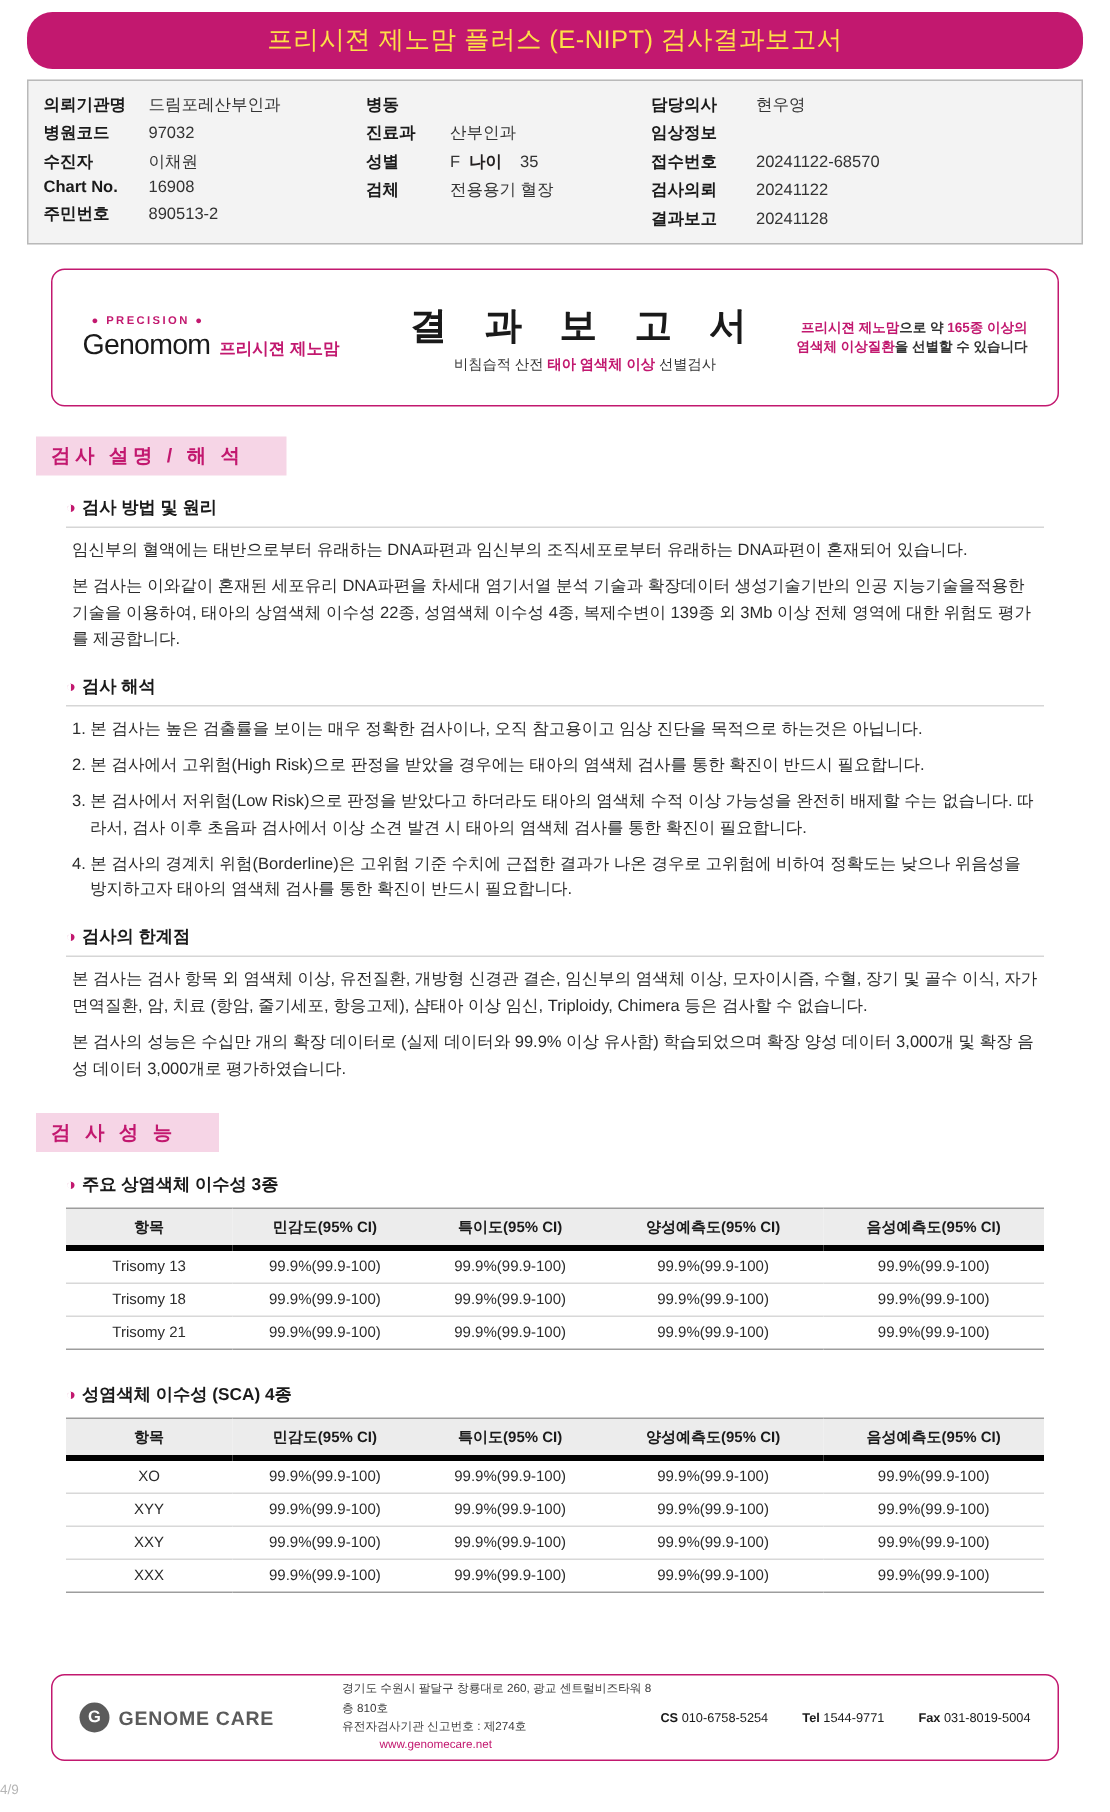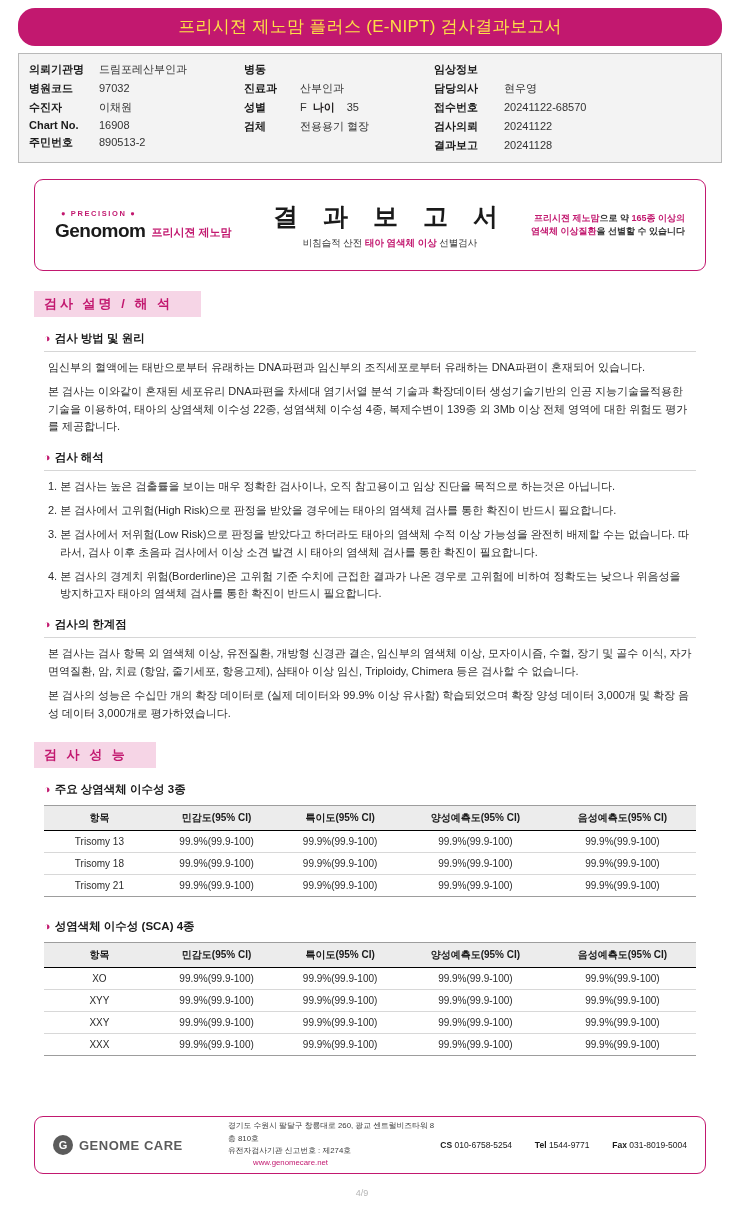--- a/index.html
+++ b/index.html
@@ -67,37 +67,37 @@
     align-items: center;
     padding: 0 20px;
     position: relative;
   }
   .brand { width: 200px; }
   .brand-top {
     font-size: 7.5px; font-weight: bold; color: #c2186f;
     letter-spacing: 1.6px; margin-bottom: 2px; padding-left: 6px;
   }
   .brand-main { display: flex; align-items: flex-end; gap: 6px; }
-  .brand-name { font-size: 19px; font-weight: bold; color: #1a1a1a; letter-spacing: -0.5px; }
+  .brand-name { font-size: 19px; font-weight: normal; color: #1a1a1a; letter-spacing: -0.5px; }
   .brand-kr { font-size: 11px; font-weight: bold; color: #c2186f; padding-bottom: 2px; }
 
   .report-center { flex: 1; text-align: center; }
   .report-title {
     font-size: 25px; font-weight: bold; letter-spacing: 9px;
     color: #1a1a1a; margin-bottom: 4px;
   }
   .report-sub { font-size: 9.5px; color: #333; }
   .report-sub .hi { color: #c2186f; font-weight: bold; }
 
   .report-right {
     width: 160px; text-align: right; font-size: 9px;
     font-weight: bold; line-height: 1.5; color: #333;
   }
   .report-right .hi { color: #c2186f; }
-  .sec-head-wrap { padding-left: 34px; padding-right: 34px; margin-top: 20px; }
+  .sec-head-wrap { padding-left: 24px; padding-right: 34px; margin-top: 20px; }
   .sec-head-inner {
     display: inline-block;
     background: #f6d5e6;
     color: #c2186f;
     font-weight: bold;
     font-size: 13px;
     letter-spacing: 3px;
     padding: 4px 28px 4px 10px;
   }
 
@@ -127,21 +127,21 @@
   
   .tbl-wrap { margin: 8px 44px 0 44px; }
   table.perf {
     width: 100%;
     border-collapse: collapse;
     font-size: 10px;
   }
   table.perf th {
     background: #ececec;
     border-top: 1px solid #9d9d9d;
-    border-bottom: 1px solid #000000;
+    border-bottom: 4px solid #000000;
     padding: 5px 2px;
     font-weight: bold;
     color: #1a1a1a;
   }
   table.perf td {
     border-bottom: 1px solid #d8d8d8;
     padding: 5px 2px;
     text-align: center;
     color: #2b2b2b;
   }
@@ -168,21 +168,20 @@
   .gc-name { font-size: 13px; font-weight: bold; color: #5b5b5b; letter-spacing: 0.5px; }
   .addr { flex: 1; font-size: 7.8px; line-height: 1.6; color: #3a3a3a; }
   .addr .link { color: #c2186f; margin-left: 25px; }
   .contact { font-size: 8.5px; color: #1a1a1a; white-space: nowrap; }
   .contact b { font-weight: bold; }
   .contact .gap { display: inline-block; width: 18px; }
 
   .page-num {
     position: absolute;
     bottom: 18px; left: 0; right: 16px;
-    text-align: center;
     font-size: 9px;
     color: #b5b5b5;
   }
 </style>
 </head>
 <body>
 
 <div class="page">
 
   <div class="title-bar">프리시젼 제노맘 플러스 (E-NIPT) 검사결과보고서</div>
@@ -227,26 +226,26 @@
         <span class="val">35</span>
       </div>
       <div class="info-row">
         <span class="lbl">검체</span>
         <span class="val">전용용기 혈장</span>
       </div>
     </div>
 
     <div class="info-col c3">
       <div class="info-row">
+        <span class="lbl">담당의사</span>
+        <span class="val">현우영</span>
+      </div>
+      <div class="info-row">
         <span class="lbl">임상정보</span>
         <span class="val"></span>
-      </div>
-      <div class="info-row">
-        <span class="lbl">담당의사</span>
-        <span class="val">현우영</span>
       </div>
       <div class="info-row">
         <span class="lbl">접수번호</span>
         <span class="val">20241122-68570</span>
       </div>
       <div class="info-row">
         <span class="lbl">검사의뢰</span>
         <span class="val">20241122</span>
       </div>
       <div class="info-row">

